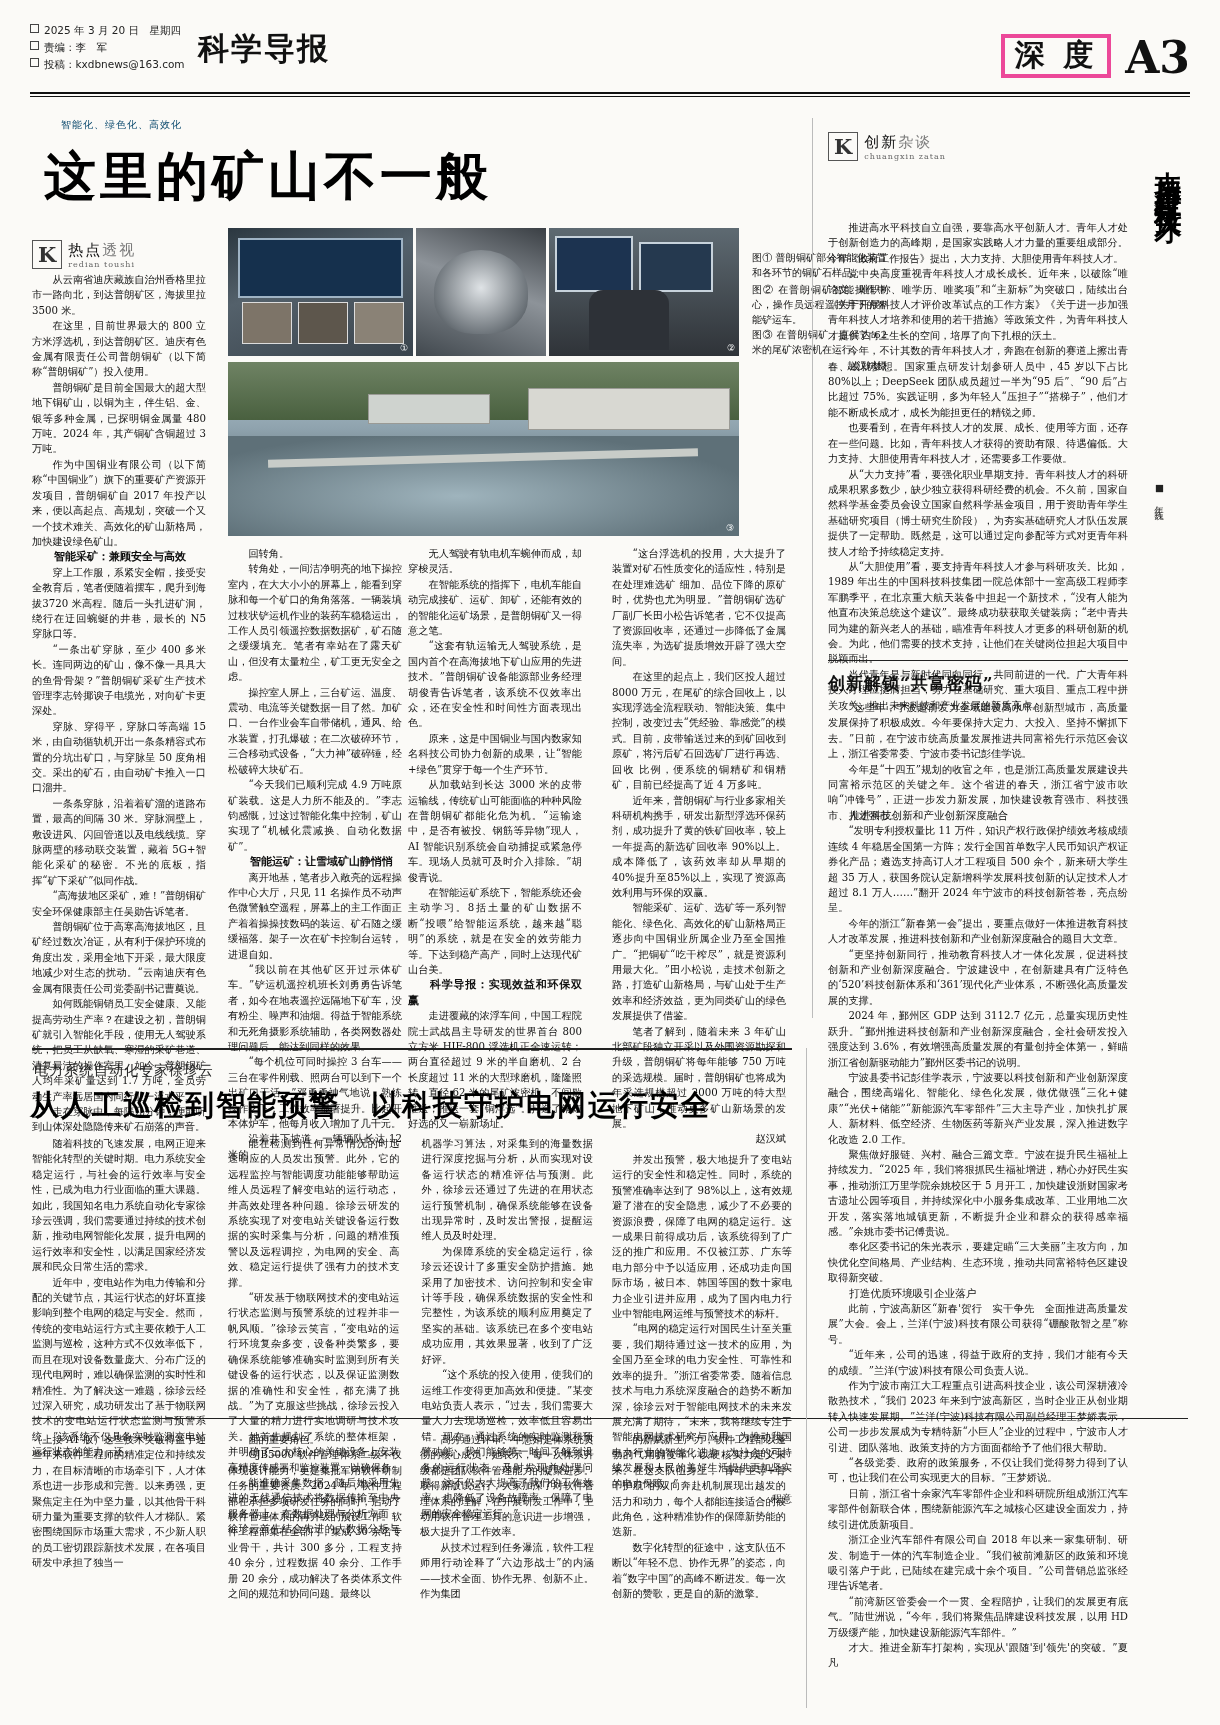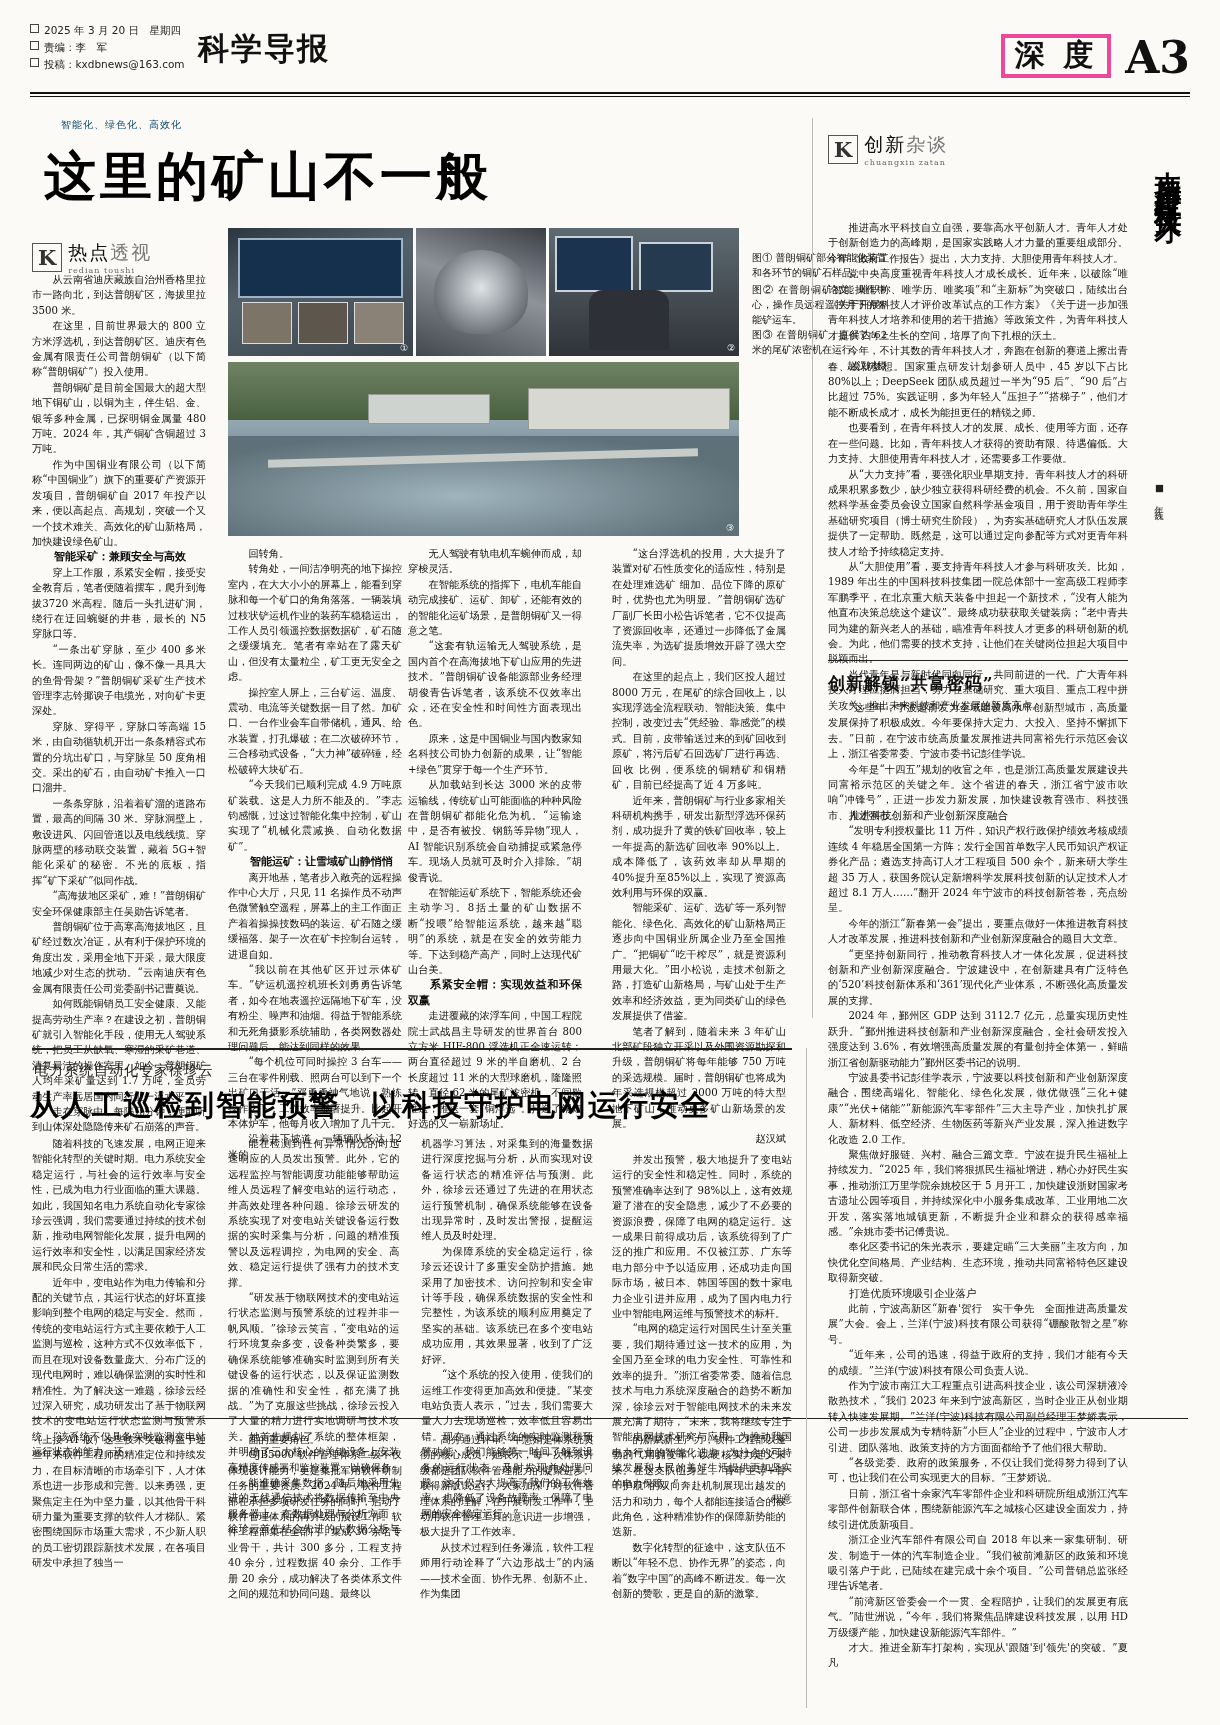--- a/index.html
+++ b/index.html
@@ -26,21 +26,21 @@
   .mh-rule{position:absolute;left:0;top:84px;width:1160px;border-top:2px solid #111;}
   .mh-rule2{position:absolute;left:0;top:88px;width:1160px;border-top:1px solid #111;}
 
   
   .kicker{position:absolute;left:32px;top:118px;font-size:10px;letter-spacing:1px;color:#0c4a6e;font-family:"DejaVu Serif","Liberation Serif",serif;margin-left:29px;}
   .headline{position:absolute;left:44px;top:142px;font-family:"DejaVu Serif","Liberation Serif",serif;font-size:52px;font-weight:bold;letter-spacing:4px;color:#000;}
 
   
   .badge{position:absolute;display:flex;align-items:center;gap:6px;}
   .badge .k{font-family:"DejaVu Serif","Liberation Serif",serif;font-size:21px;font-weight:bold;border:1px solid #555;padding:1px 5px;color:#333;}
-  .badge .txt .cn{font-family:"DejaVu Serif","Liberation Serif",serif;font-size:19px;letter-spacing:2px;}
+  .badge .txt .cn{font-family:"DejaVu Serif","Liberation Serif",serif;font-size:15px;letter-spacing:2px;}
   .badge .txt .cn .hl{color:#7a7a7a;}
   .badge .txt .en{font-size:8px;color:#666;font-family:"DejaVu Serif","Liberation Serif",serif;letter-spacing:1px;}
 
   
   .col{position:absolute;font-size:10.2px;line-height:15.4px;text-align:justify;color:#111;font-family:"DejaVu Serif","Liberation Serif",serif;}
   .col p{margin:0 0 0 0;text-indent:2em;}
   .sub{font-weight:bold;text-indent:0;margin:6px 0 2px;font-size:11px;}
   .sig{text-align:right;text-indent:0;margin-top:4px;}
 
   
@@ -152,21 +152,21 @@
     <p>沿着井下坡道，一辆辆队长达 12 米的</p>
   </div>
 
   <div class="col" style="left:408px;top:546px;width:174px;">
     <p>无人驾驶有轨电机车蜿伸而成，却穿梭灵活。</p>
     <p>在智能系统的指挥下，电机车能自动完成接矿、运矿、卸矿，还能有效的的智能化运矿场景，是普朗铜矿又一得意之笔。</p>
     <p>“这套有轨运输无人驾驶系统，是国内首个在高海拔地下矿山应用的先进技术。”普朗铜矿设备能源部业务经理胡俊青告诉笔者，该系统不仅效率出众，还在安全性和时间性方面表现出色。</p>
     <p>原来，这是中国铜业与国内数家知名科技公司协力创新的成果，让“智能+绿色”贯穿于每一个生产环节。</p>
     <p>从加载站到长达 3000 米的皮带运输线，传统矿山可能面临的种种风险在普朗铜矿都能化危为机。“运输途中，是否有被投、钢筋等异物”现人，AI 智能识别系统会自动捕捉或紧急停车。现场人员就可及时介入排除。”胡俊青说。</p>
     <p>在智能运矿系统下，智能系统还会主动学习。8括土量的矿山数据不断“投喂”给智能运系统，越来越“聪明”的系统，就是在安全的效劳能力等。下达到稳产高产，同时上达现代矿山台美。</p>
-    <p class="sub">系紧安全帽：实现效益和环保双赢</p>
+    <p class="sub">科学导报：实现效益和环保双赢</p>
     <p>走进覆藏的浓浮车间，中国工程院院士武战昌主导研发的世界首台 800 立方米 HIF-800 浮选机正全速运转；两台直径超过 9 米的半自磨机、2 台长度超过 11 米的大型球磨机，隆隆照转；直径 62 米的尾矿浓密机、不间歇推送，推送一套“铜浮选”。打造了铜短好选的又一崭新场址。</p>
   </div>
 
   <div class="col" style="left:612px;top:546px;width:174px;">
     <p>“这台浮选机的投用，大大提升了装置对矿石性质变化的适应性，特别是在处理难选矿 细加、品位下降的原矿时，优势也尤为明显。”普朗铜矿选矿厂副厂长田小松告诉笔者，它不仅提高了资源回收率，还通过一步降低了金属流失率，为选矿提质增效开辟了强大空间。</p>
     <p>在这里的起点上，我们区投人超过8000 万元，在尾矿的综合回收上，以实现浮选全流程联动、智能决策、集中控制，改变过去“凭经验、靠感觉”的模式。目前，皮带输送过来的到矿回收到原矿，将污后矿石回选矿厂进行再选、回收 比例，便系统的铜精矿和铜精矿，目前已经提高了近 4 万多吨。</p>
     <p>近年来，普朗铜矿与行业多家相关科研机构携手，研发出新型浮选环保药剂，成功提升了黄的铁矿回收率，较上一年提高的新选矿回收率 90%以上。成本降低了，该药效率却从早期的 40%提升至85%以上，实现了资源高效利用与环保的双赢。</p>
     <p>智能采矿、运矿、选矿等一系列智能化、绿色化、高效化的矿山新格局正逐步向中国铜业所属企业乃至全国推广。“把铜矿“吃干榨尽”，就是资源利用最大化。”田小松说，走技术创新之路，打造矿山新格局，与矿山处于生产效率和经济效益，更为同类矿山的绿色发展提供了借鉴。</p>
     <p>笔者了解到，随着未来 3 年矿山北部矿段独立开采以及外围资源勘探和升级，普朗铜矿将每年能够 750 万吨的采选规模。届时，普朗铜矿也将成为年采选规模超过 2000 万吨的特大型地下矿山，推动更多矿山新场景的发展。</p>
     <p class="sig">赵汉斌</p>

